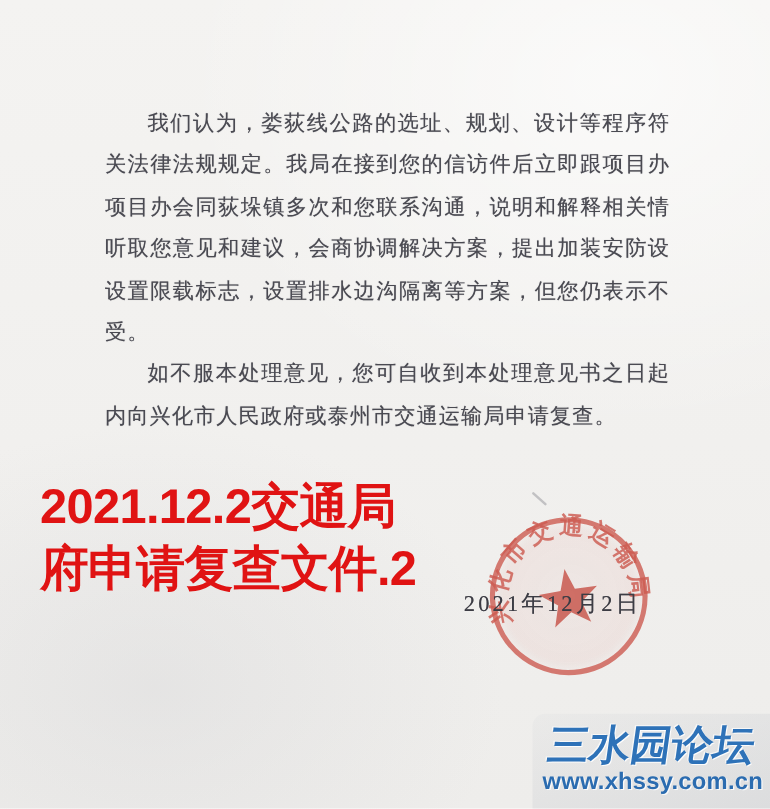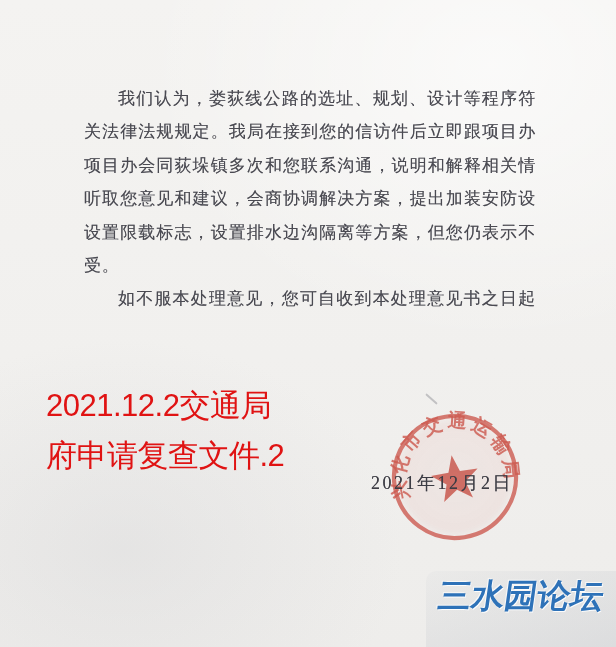--- a/index.html
+++ b/index.html
@@ -42,25 +42,25 @@
     text-align-last: justify;
     white-space: normal;
     overflow: hidden;
   }
   .line.indent { text-indent: 2em; }
   .line.indent.full { padding-left: 2em; text-indent: 0; }
 
   
   .annotation {
     position: absolute;
-    left: 46px;
+    left: 32px;
     top: 381px;
     font-family: "Liberation Sans", sans-serif;
-    font-weight: 400;
-    font-size: 31px;
+    font-weight: 700;
+    font-size: 39px;
     line-height: 49.5px;
     letter-spacing: -0.5px;
     color: #e01313;
     white-space: nowrap;
   }
 
   
   .seal-svg {
     position: absolute;
     left: 387px;
@@ -133,20 +133,21 @@
 <div class="page">
 
   <div class="body-text">
     <div class="line indent full">我们认为，娄荻线公路的选址、规划、设计等程序符合相</div>
     <div class="line full">关法律法规规定。我局在接到您的信访件后立即跟项目办对接，</div>
     <div class="line full">项目办会同荻垛镇多次和您联系沟通，说明和解释相关情况，</div>
     <div class="line full">听取您意见和建议，会商协调解决方案，提出加装安防设施，</div>
     <div class="line full">设置限载标志，设置排水边沟隔离等方案，但您仍表示不能接</div>
     <div class="line">受。</div>
     <div class="line indent full">如不服本处理意见，您可自收到本处理意见书之日起 30 日</div>
+    <div class="line">内向兴化市人民政府或泰州市交通运输局申请复查。</div>
   </div>
 
   <div class="annotation">
     <div>2021.12.2交通局</div>
     <div>府申请复查文件.2</div>
   </div>
 
   <div class="pen-mark"></div>
 
   <svg class="seal-svg" viewBox="0 0 136 136">
@@ -162,15 +163,16 @@
     <polygon points="68,46 73.8,62.8 91.6,63.2 77.5,74 82.6,91 68,80.9 53.4,91 58.5,74 44.4,63.2 62.2,62.8" fill="#c4453a" fill-opacity="0.85"></polygon>
     <text font-family="Liberation Serif, serif" font-size="19" font-weight="bold" fill="#c8473c" fill-opacity="0.82" letter-spacing="4">
       <textPath href="#sealArc" startOffset="50%" text-anchor="middle">兴化市交通运输局</textPath>
     </text>
   </svg>
 
   <div class="seal-date">2021年12月2日</div>
 
   <div class="watermark">
     <div class="wm-logo">三水园论坛</div>
+    <div class="wm-url">www.xhssy.com.cn</div>
   </div>
 
 </div>
 
 </body></html>

